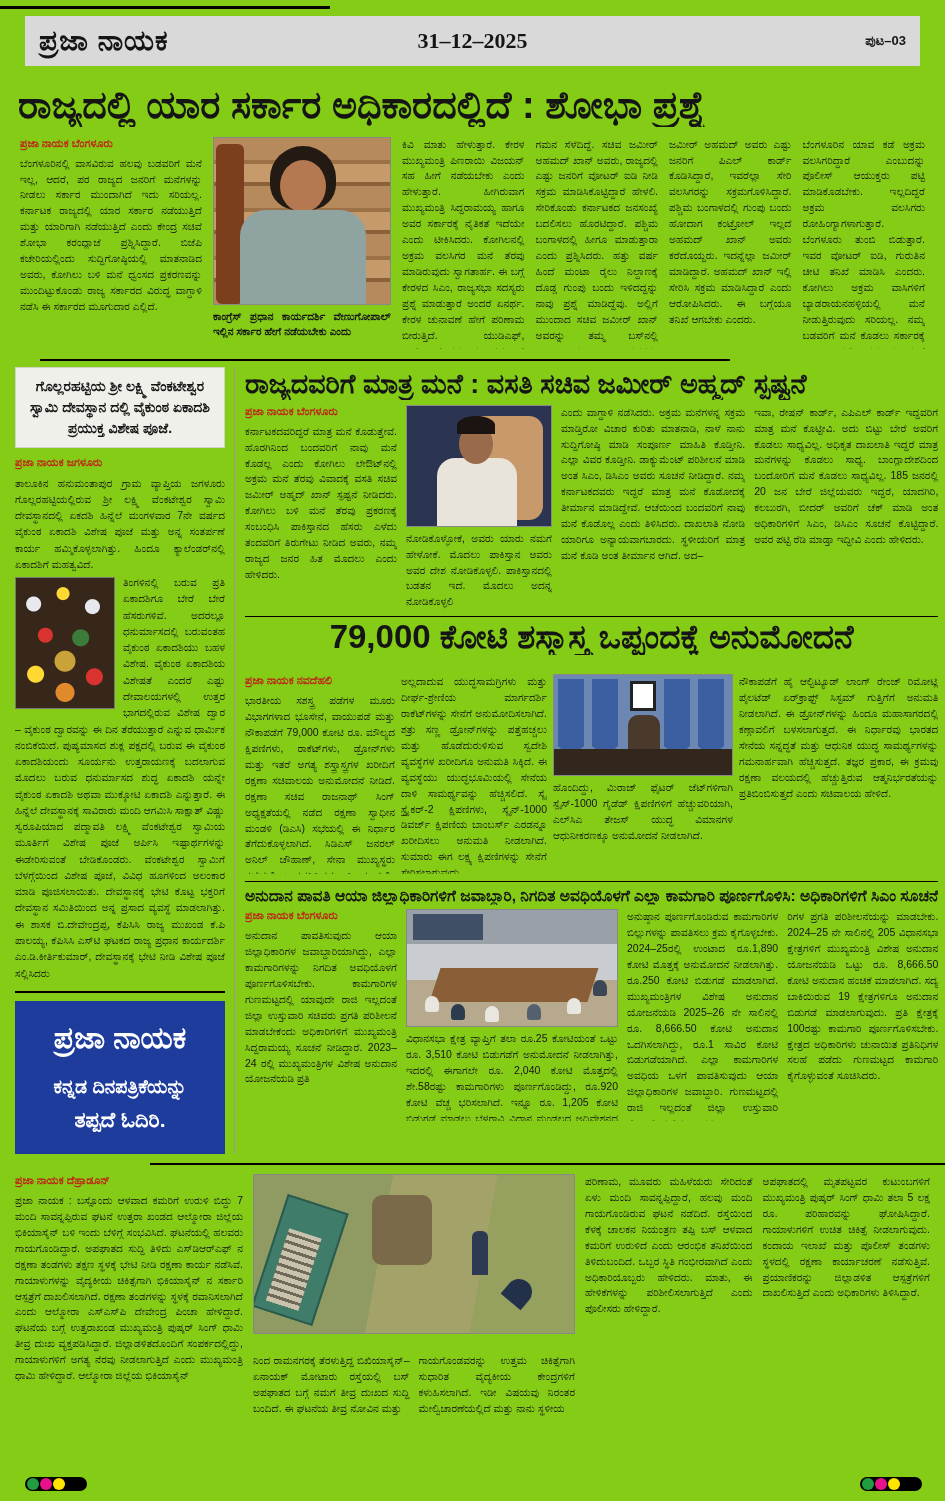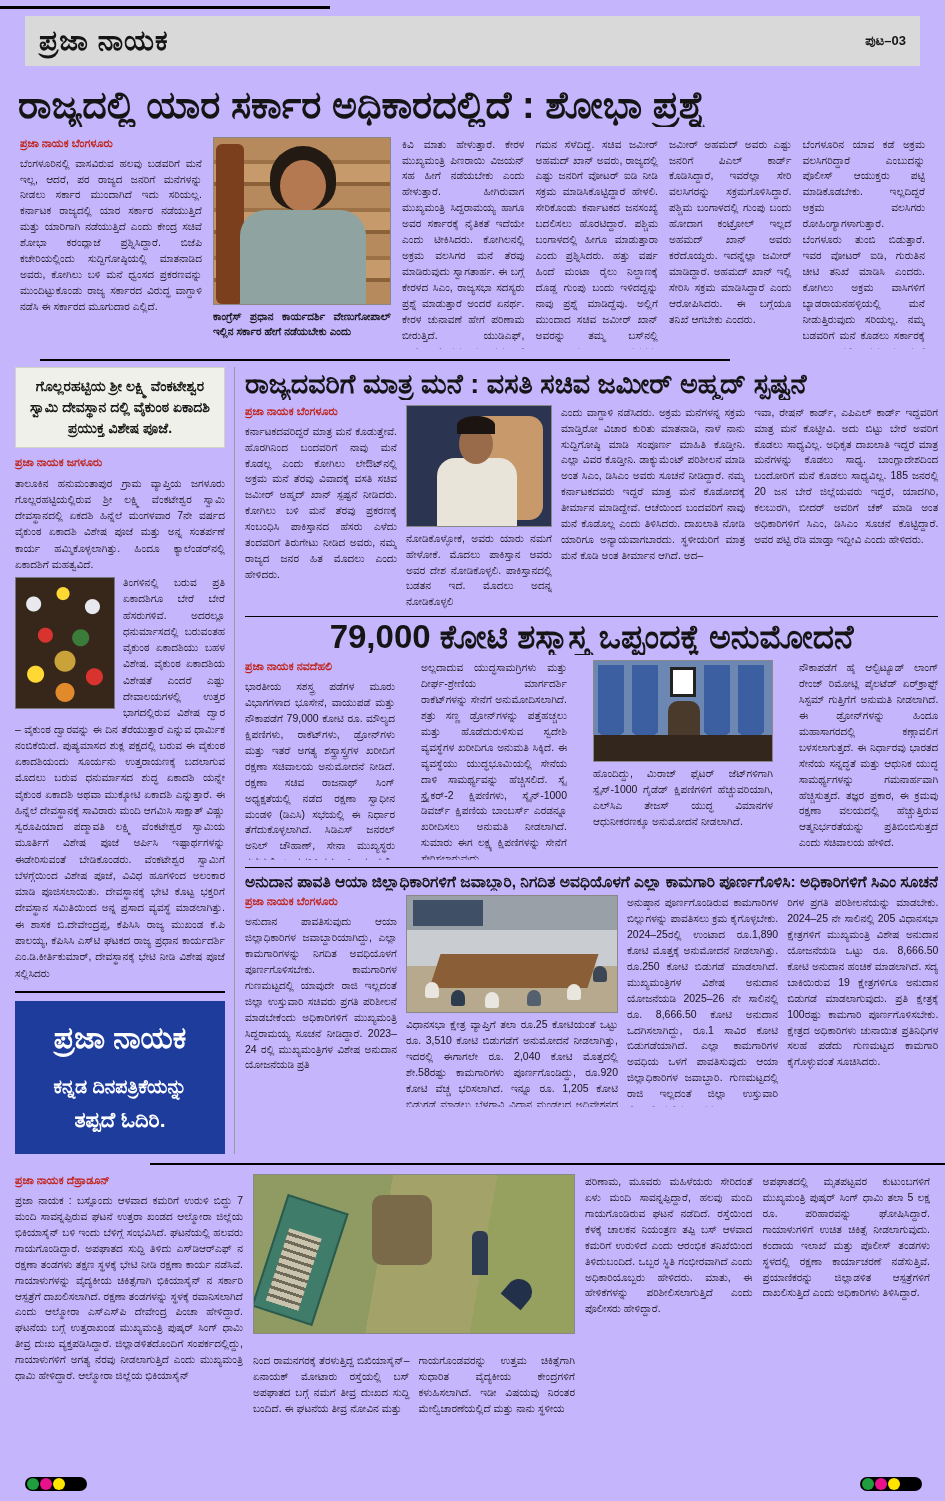--- a/index.html
+++ b/index.html
@@ -1,17 +1,17 @@
 <!DOCTYPE html>
 <html><head>
 <meta charset="utf-8">
 <style>
   * { box-sizing: border-box; margin: 0; padding: 0; }
   body { background:#777; font-family:"Liberation Sans","DejaVu Sans",sans-serif; }
-  .page { position:relative; width:945px; height:1501px; margin:0 auto; background:#c4b5fd; color:#151515; overflow:hidden; }
+  .page { position:relative; width:945px; height:1501px; margin:0 auto; background:#84cc16; color:#151515; overflow:hidden; }
 
   .top-rule { position:absolute; left:0; top:6px; width:330px; height:3px; background:#000; }
 
   .masthead { margin:16px 25px 0; background:#d9d9d9; height:50px; display:flex; align-items:center; padding:0 14px; }
   .m-title { flex:1; font-size:28px; font-weight:bold; letter-spacing:1px; }
   .m-date  { flex:1; text-align:center; font-family:"Liberation Serif","DejaVu Serif",serif; font-size:22px; font-weight:bold; }
   .m-page  { flex:1; text-align:right; font-size:13px; font-weight:bold; }
 
   .h-lead { margin:18px 25px 0 18px; font-size:38px; font-weight:bold; line-height:1.12; white-space:nowrap; overflow:hidden; }
 
@@ -65,21 +65,21 @@
   .row2 .figc { width:146px; }
   .ph-housing { height:122px; background:#2b3450; }
   .ph-housing .chair { position:absolute; right:8px; top:10px; width:72px; height:104px; border-radius:14px; background:#c89a6b; }
   .ph-housing .body { position:absolute; left:30px; top:52px; width:80px; height:70px; border-radius:18px 18px 0 0; background:#e8e4da; }
   .ph-housing .face { position:absolute; left:52px; top:18px; width:34px; height:40px; border-radius:50%; background:#9a6b4a; }
   .ph-housing .hair { position:absolute; left:50px; top:10px; width:38px; height:18px; border-radius:50% 50% 0 0; background:#1c1410; }
   .row2 .c3, .row2 .c4 { flex:1; }
 
   .art3 { border-top:1px solid #000; margin-top:7px; padding-top:2px; }
   .h3 { font-size:33px; font-weight:bold; text-align:center; line-height:1.1; white-space:nowrap; overflow:hidden; }
-  .row3 { display:flex; gap:26px; height:200px; overflow:hidden; margin-top:5px; }
+  .row3 { display:flex; gap:6px; height:200px; overflow:hidden; margin-top:19px; }
   .row3 .c1 { width:150px; }
   .row3 .c2 { width:146px; }
   .row3 .figc { width:180px; }
   .ph-defence { height:102px; background:#6d87b3; }
   .ph-defence .flag { position:absolute; top:4px; width:26px; height:78px; background:#3b5fa0; clip-path:polygon(0 0,100% 0,100% 86%,50% 100%,0 86%); }
   .ph-defence .f1{left:4px}.ph-defence .f2{left:38px}.ph-defence .f3{left:110px}.ph-defence .f4{left:144px}
   .ph-defence .frame { position:absolute; left:76px; top:6px; width:26px; height:30px; background:#fff; border:3px solid #222; }
   .ph-defence .person { position:absolute; left:74px; top:40px; width:32px; height:36px; border-radius:10px 10px 0 0; background:#4a3a2c; }
   .ph-defence .table { position:absolute; left:0; bottom:0; width:100%; height:26px; background:#33261c; }
   .row3 .c4 { flex:1; }
@@ -120,20 +120,21 @@
 </style>
 </head>
 <body>
 
 <div class="page">
 
   <div class="top-rule"></div>
 
   <div class="masthead">
     <div class="m-title">ಪ್ರಜಾ ನಾಯಕ</div>
+    <div class="m-date">31–12–2025</div>
     <div class="m-page">ಪುಟ–03</div>
   </div>
 
   <div class="h-lead">ರಾಜ್ಯದಲ್ಲಿ ಯಾರ ಸರ್ಕಾರ ಅಧಿಕಾರದಲ್ಲಿದೆ : ಶೋಭಾ ಪ್ರಶ್ನೆ</div>
 
   <div class="lead-row">
     <div class="lead-c1">
       <div class="byline">ಪ್ರಜಾ ನಾಯಕ ಬೆಂಗಳೂರು</div>
       <div class="col">ಬೆಂಗಳೂರಿನಲ್ಲಿ ವಾಸವಿರುವ ಹಲವು ಬಡವರಿಗೆ ಮನೆ ಇಲ್ಲ, ಆದರೆ, ಪರ ರಾಜ್ಯದ ಜನರಿಗೆ ಮನೆಗಳನ್ನು ನೀಡಲು ಸರ್ಕಾರ ಮುಂದಾಗಿದೆ ಇದು ಸರಿಯಲ್ಲ. ಕರ್ನಾಟಕ ರಾಜ್ಯದಲ್ಲಿ ಯಾರ ಸರ್ಕಾರ ನಡೆಯುತ್ತಿದೆ ಮತ್ತು ಯಾರಿಗಾಗಿ ನಡೆಯುತ್ತಿದೆ ಎಂದು ಕೇಂದ್ರ ಸಚಿವೆ ಶೋಭಾ ಕರಂದ್ಲಾಜೆ ಪ್ರಶ್ನಿಸಿದ್ದಾರೆ. ಬಿಜೆಪಿ ಕಚೇರಿಯಲ್ಲಿಂದು ಸುದ್ದಿಗೋಷ್ಠಿಯಲ್ಲಿ ಮಾತನಾಡಿದ ಅವರು, ಕೋಗಿಲು ಬಳಿ ಮನೆ ಧ್ವಂಸದ ಪ್ರಕರಣವನ್ನು ಮುಂದಿಟ್ಟುಕೊಂಡು ರಾಜ್ಯ ಸರ್ಕಾರದ ವಿರುದ್ಧ ವಾಗ್ದಾಳಿ ನಡೆಸಿ ಈ ಸರ್ಕಾರದ ಮೂಗುದಾರ ಎಲ್ಲಿದೆ.</div>
     </div>

